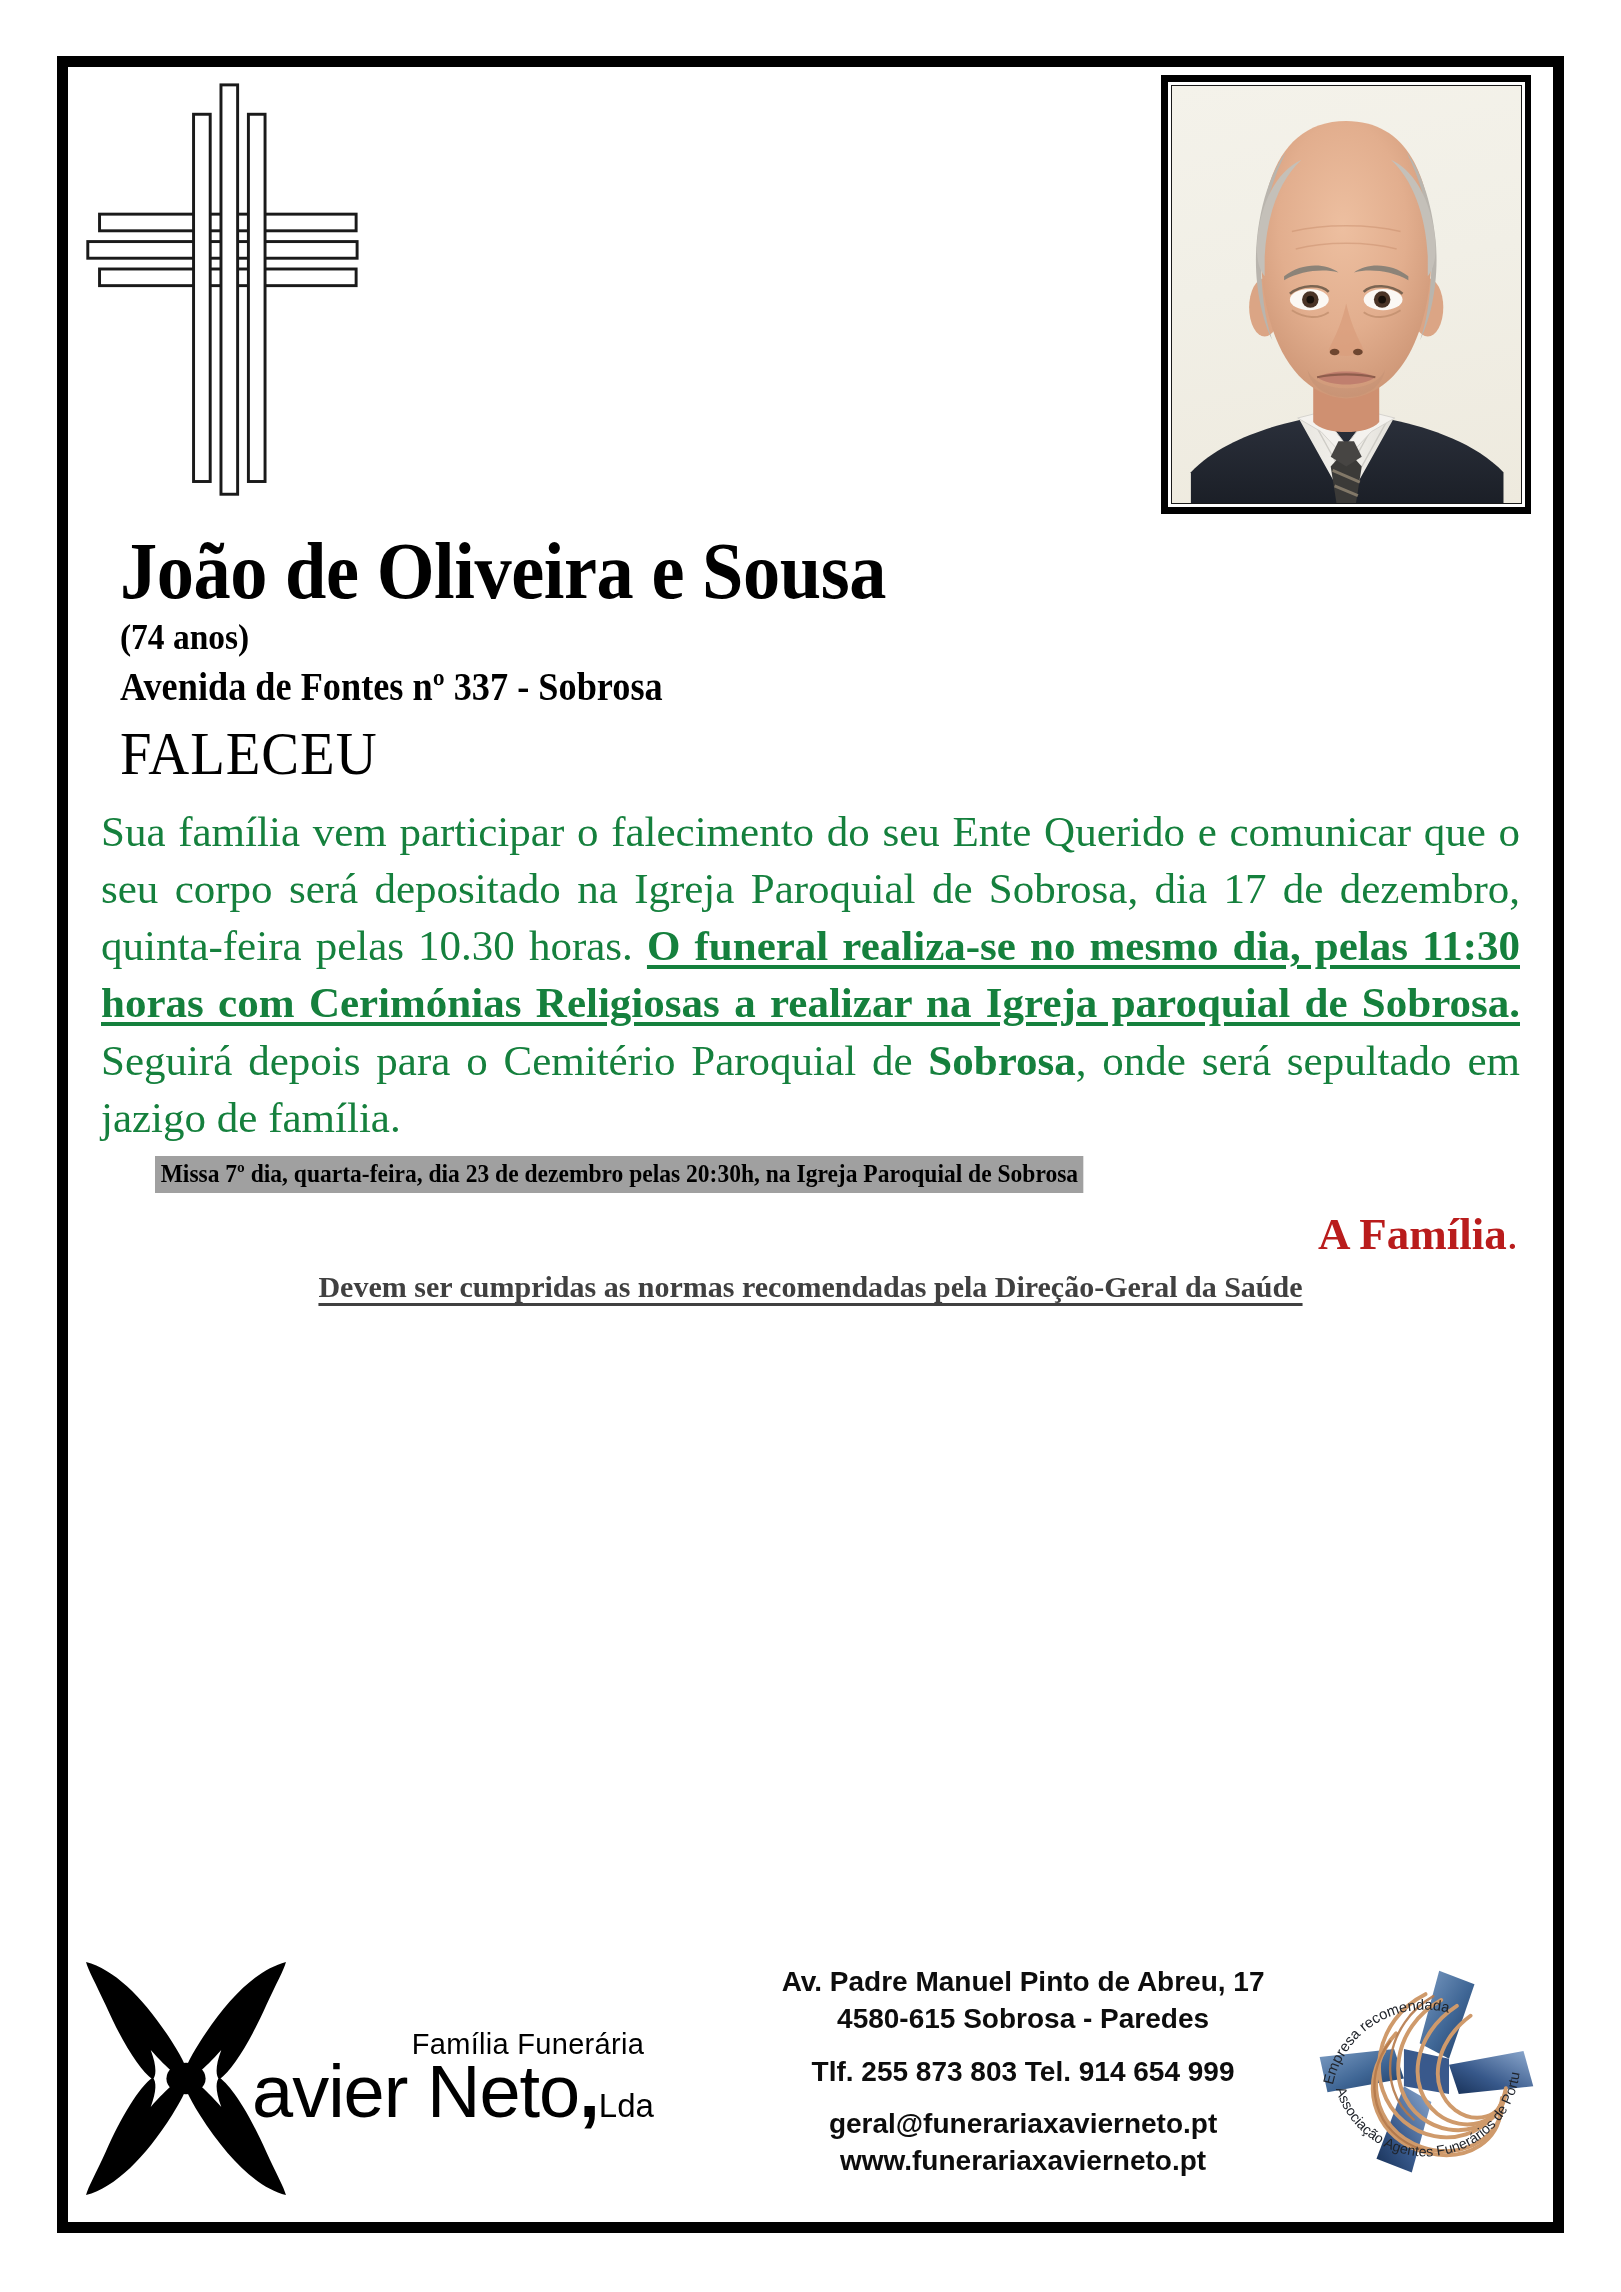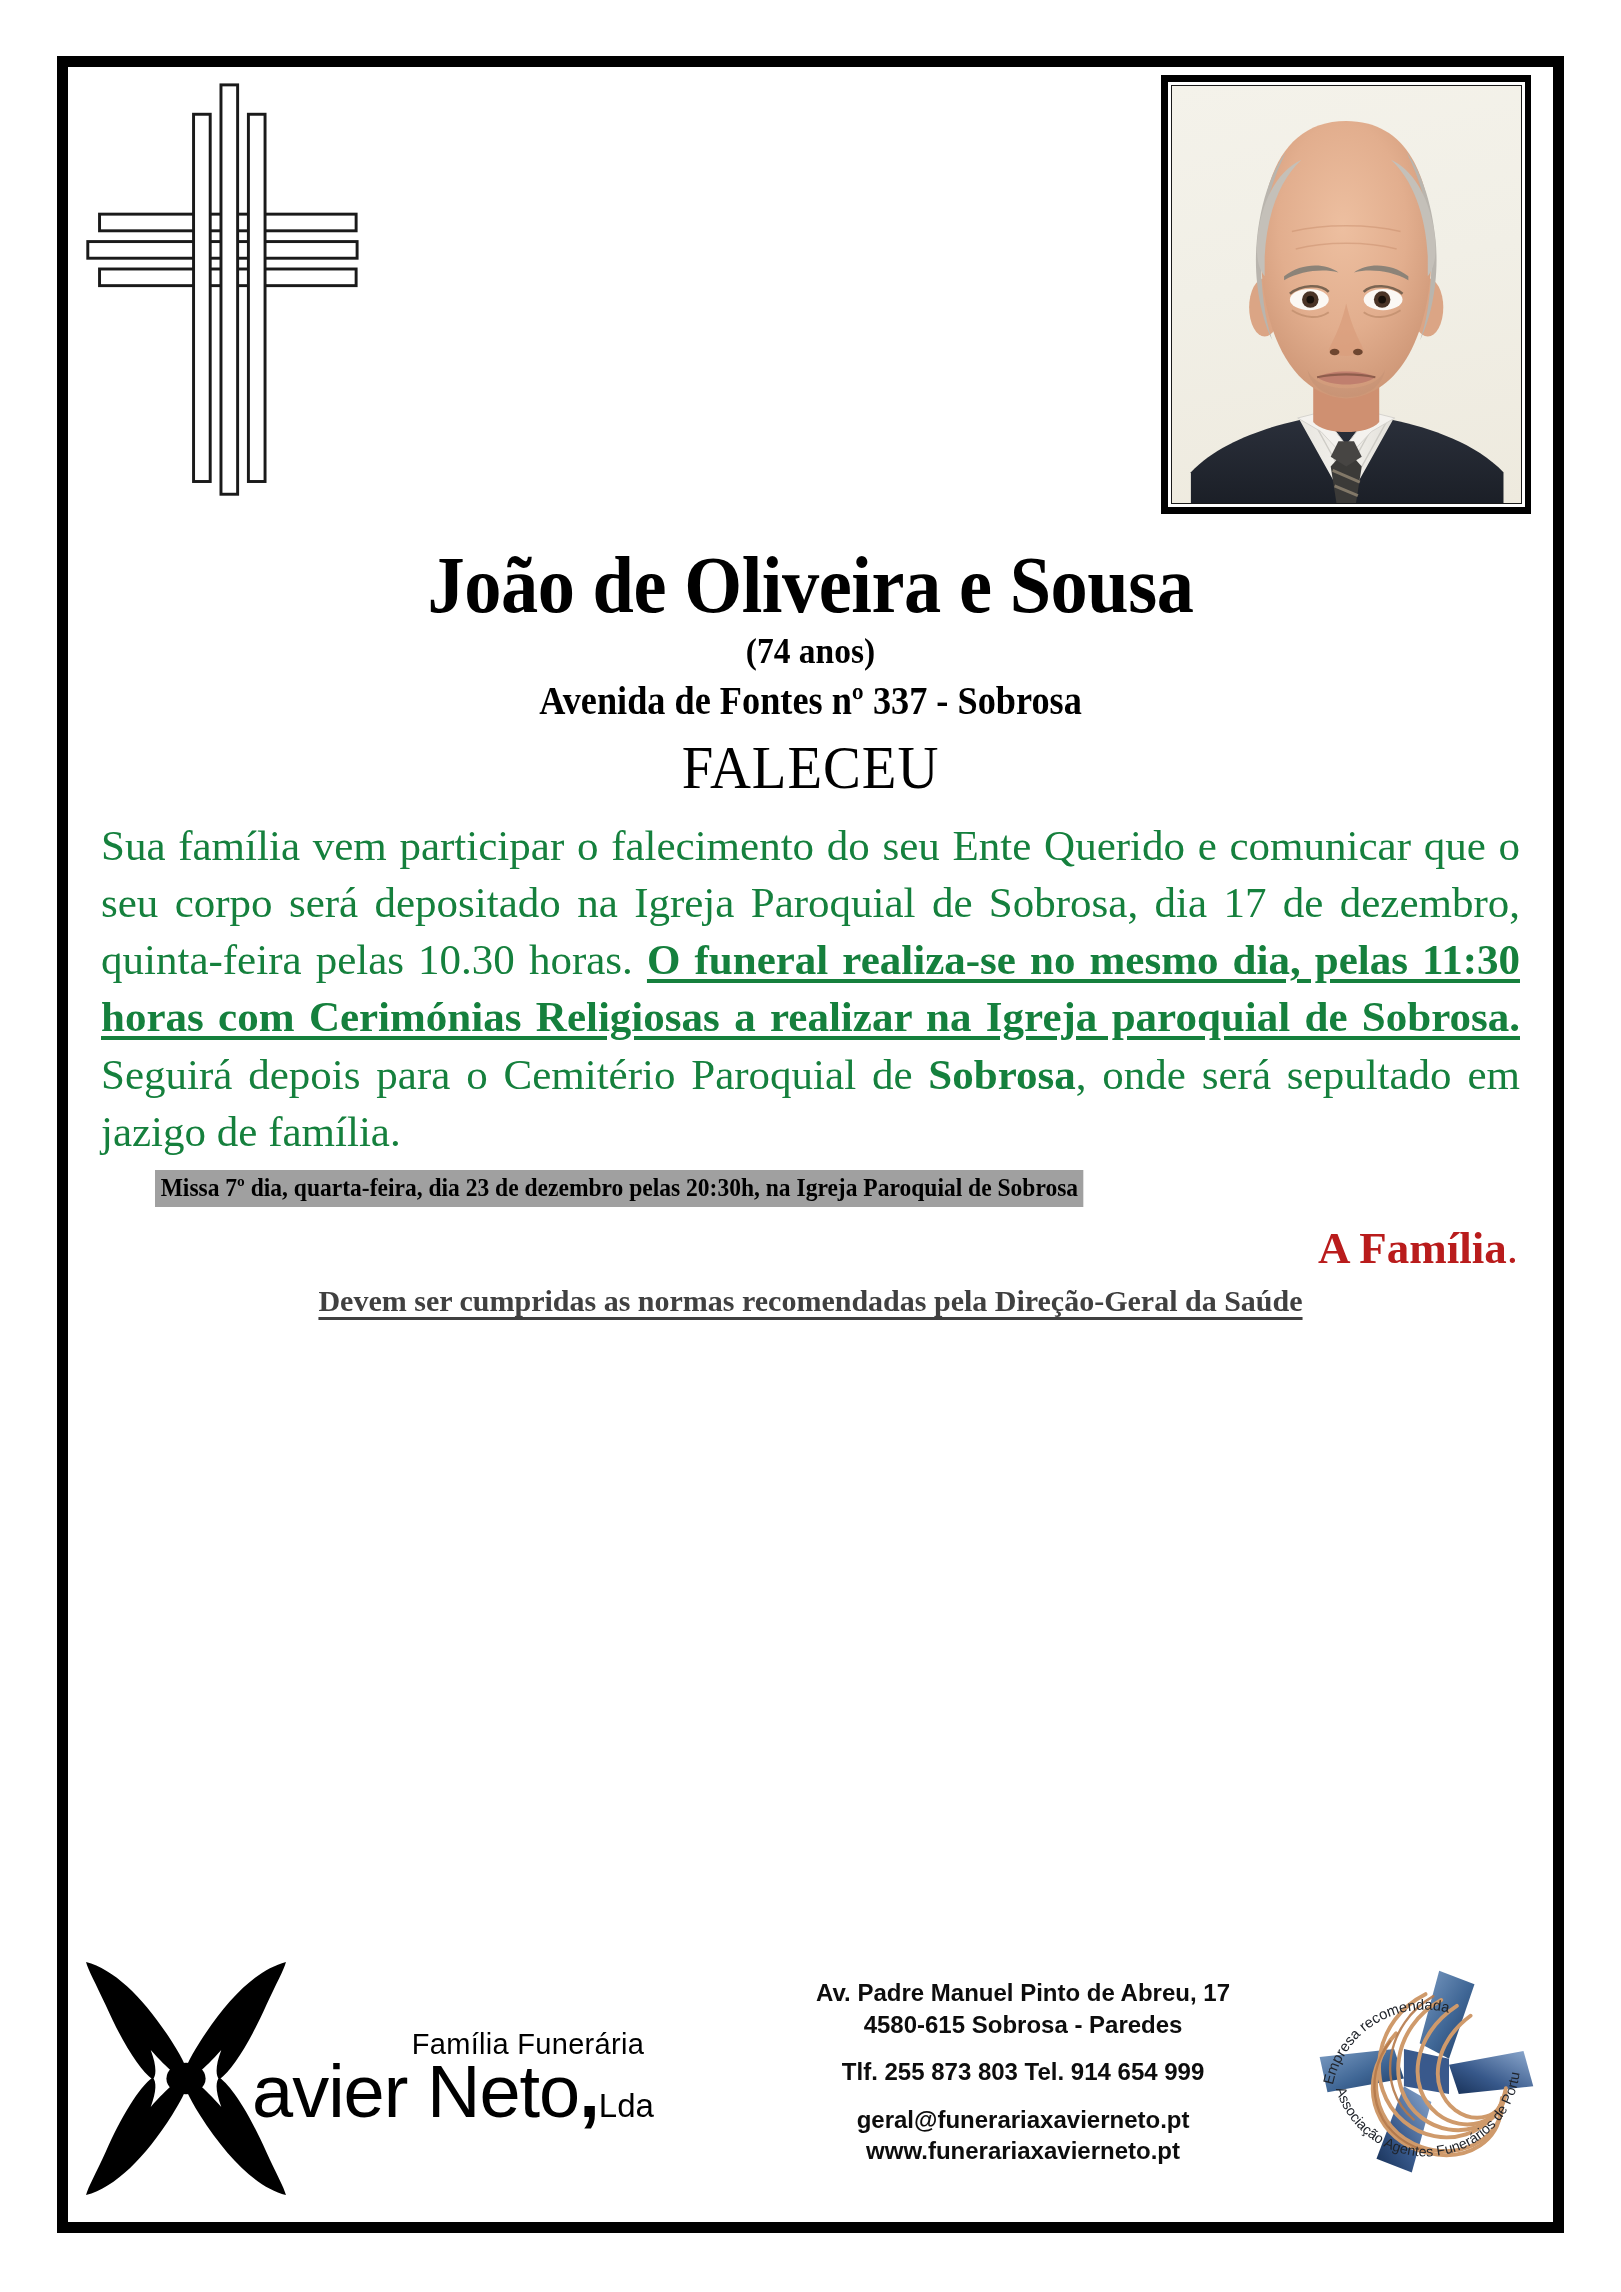--- a/index.html
+++ b/index.html
@@ -69,21 +69,21 @@
     border: 1px solid #1a1a1a;
   }
   .ph-bg {
     position:absolute; inset:0;
     background: linear-gradient(170deg,#f4f2ea 0%,#f1efe6 45%,#eeeade 100%);
   }
   .ph-svg { position:absolute; inset:0; }
   .ph-svg svg { display:block; width:100%; height:100%; }
 
   
-  .name-block { text-align: center; margin-top: 19px; }
+  .name-block { text-align: left; margin-top: 5px; }
   .deceased-name {
     font-family: "Liberation Serif", "DejaVu Serif", serif;
     font-weight: bold;
     font-size: 80px;
     line-height: 1.02;
     letter-spacing: -0.5px;
     color: #000;
     transform: scaleX(0.93);
   }
   .age {
@@ -209,21 +209,21 @@
     vertical-align: baseline;
     letter-spacing: 0;
   }
   .logo-name .comma { font-weight: bold; }
 
   .footer-contact {
     flex: 1 1 auto;
     text-align: center;
     font-family: "Liberation Sans", "DejaVu Sans", sans-serif;
     font-weight: bold;
-    font-size: 24px;
+    font-size: 28px;
     line-height: 1.32;
     color: #0d0d0d;
     padding-bottom: 5.9px;
   }
   .fc-gap { height: 15.7px; }
 
   .footer-seal {
     flex: 0 0 auto;
     width: 245px; height: 253px;
     margin-right: 5.9px;

